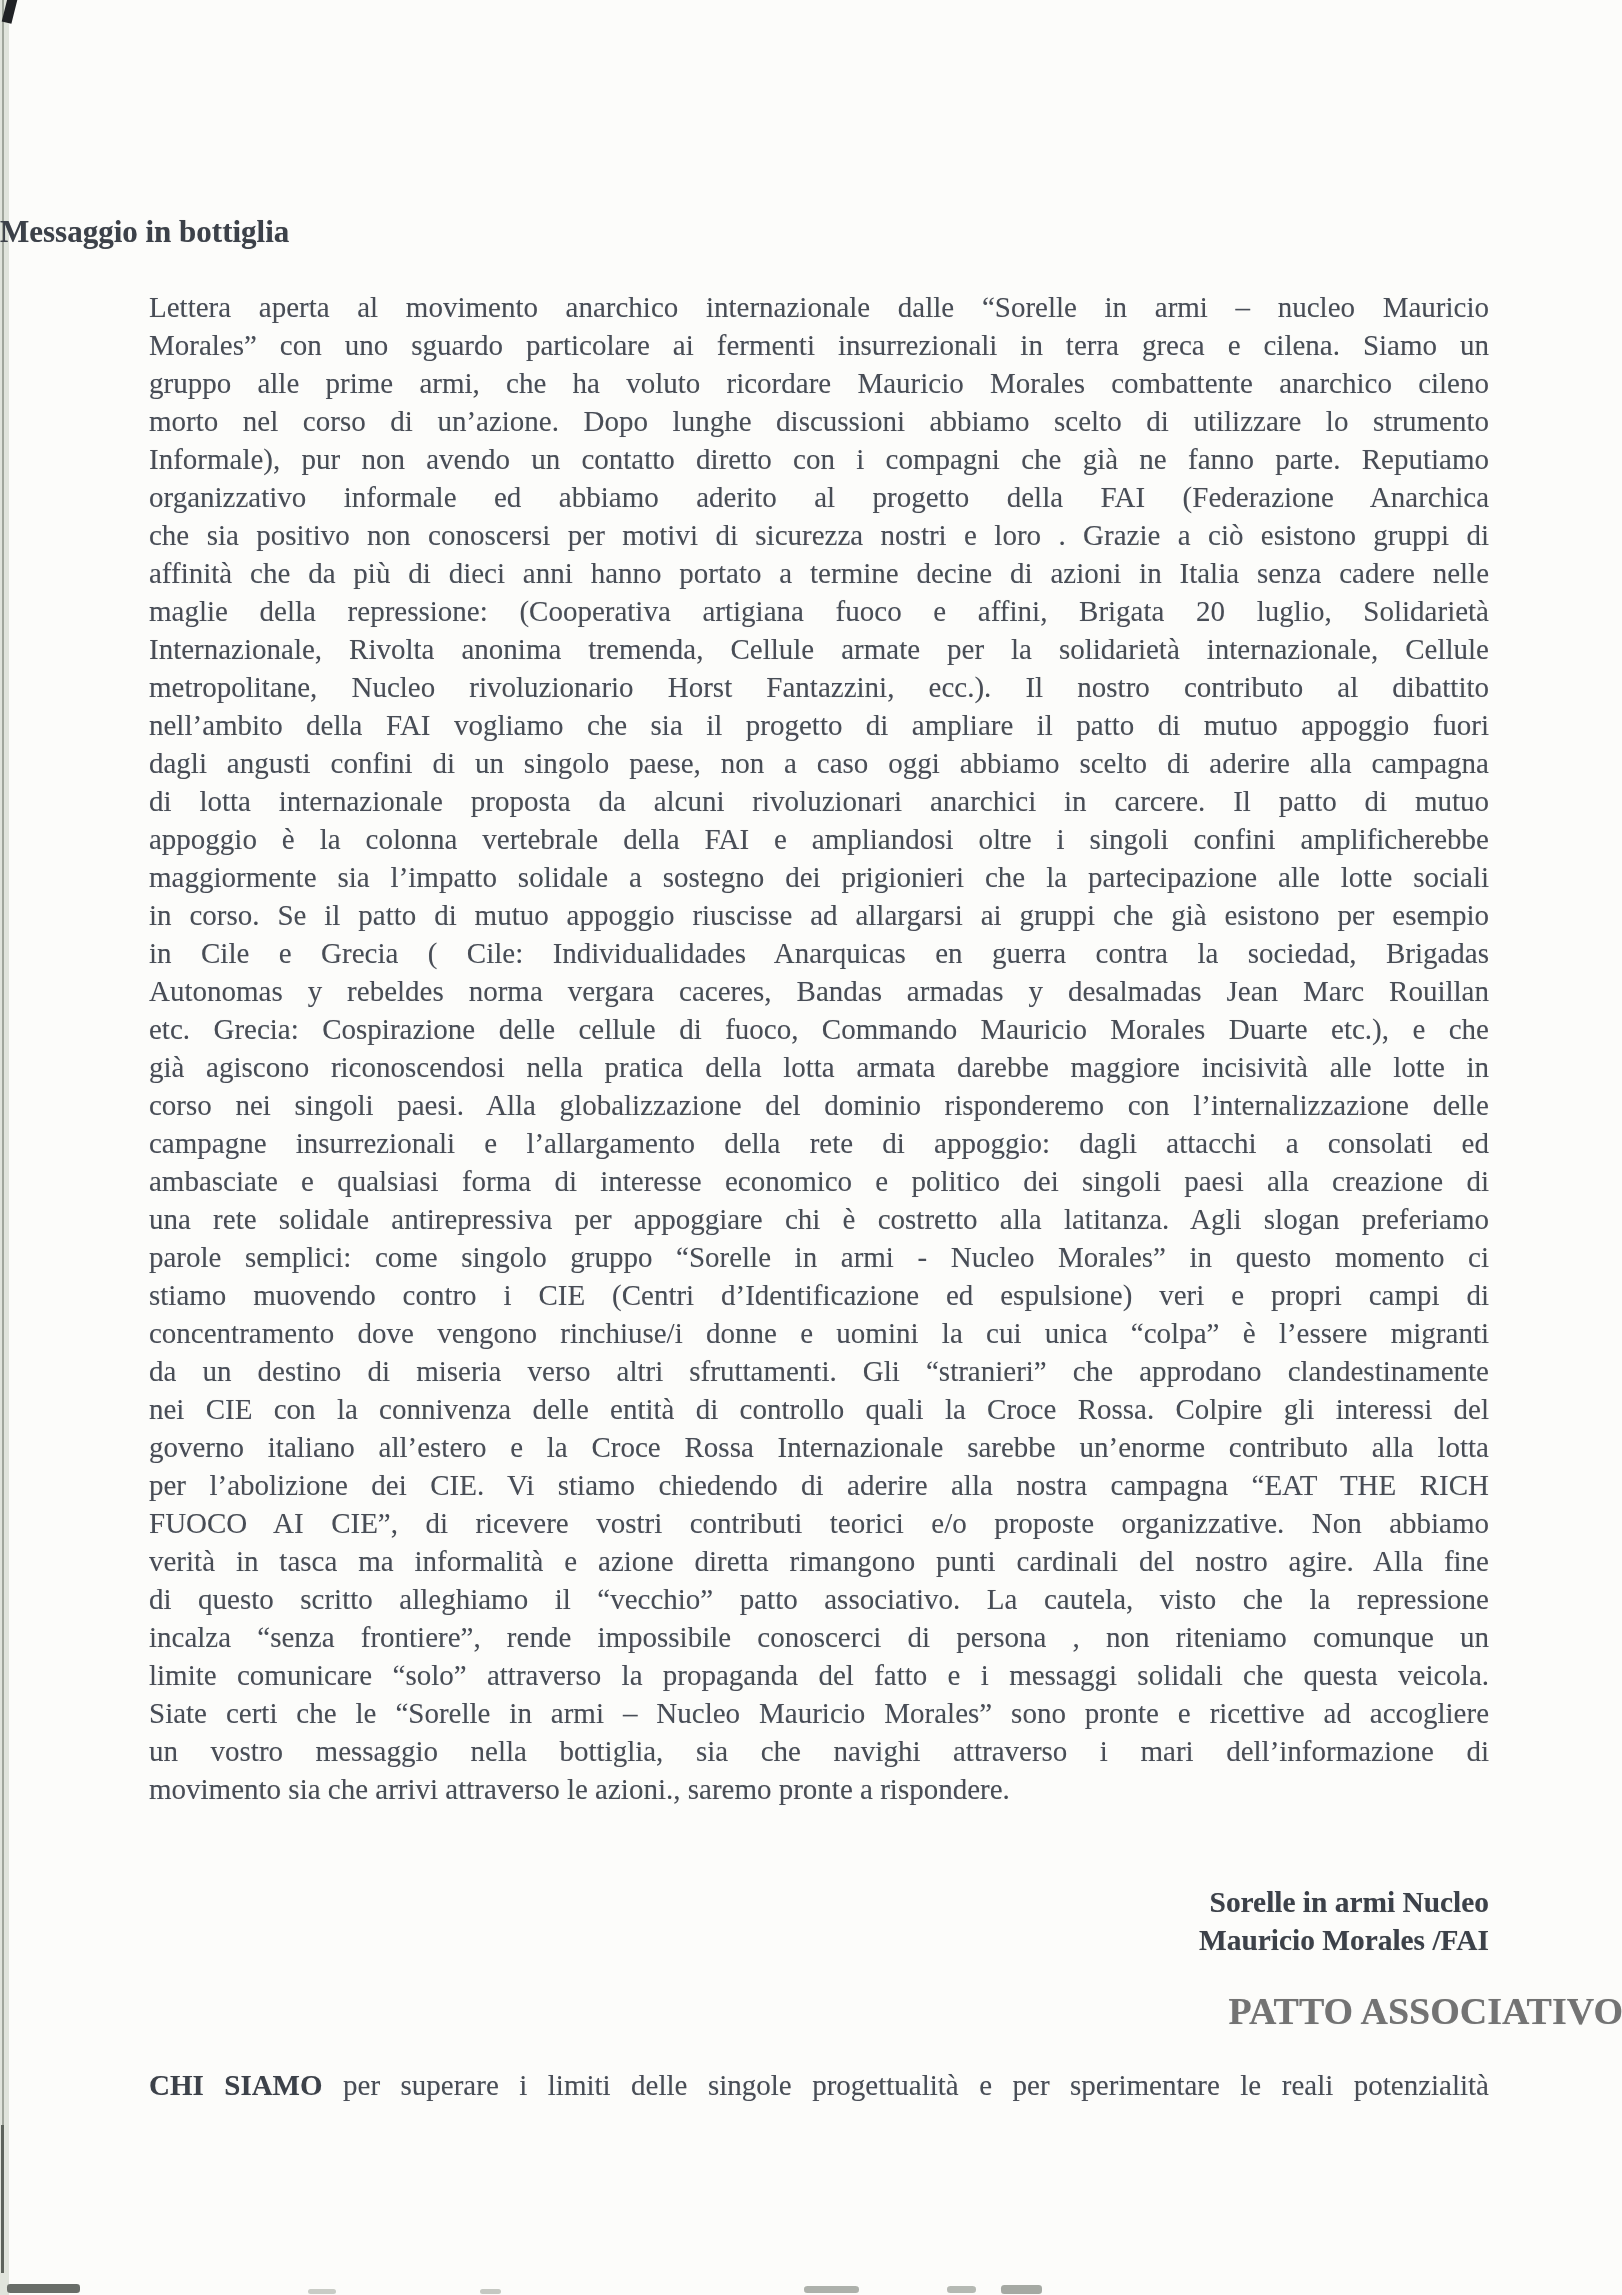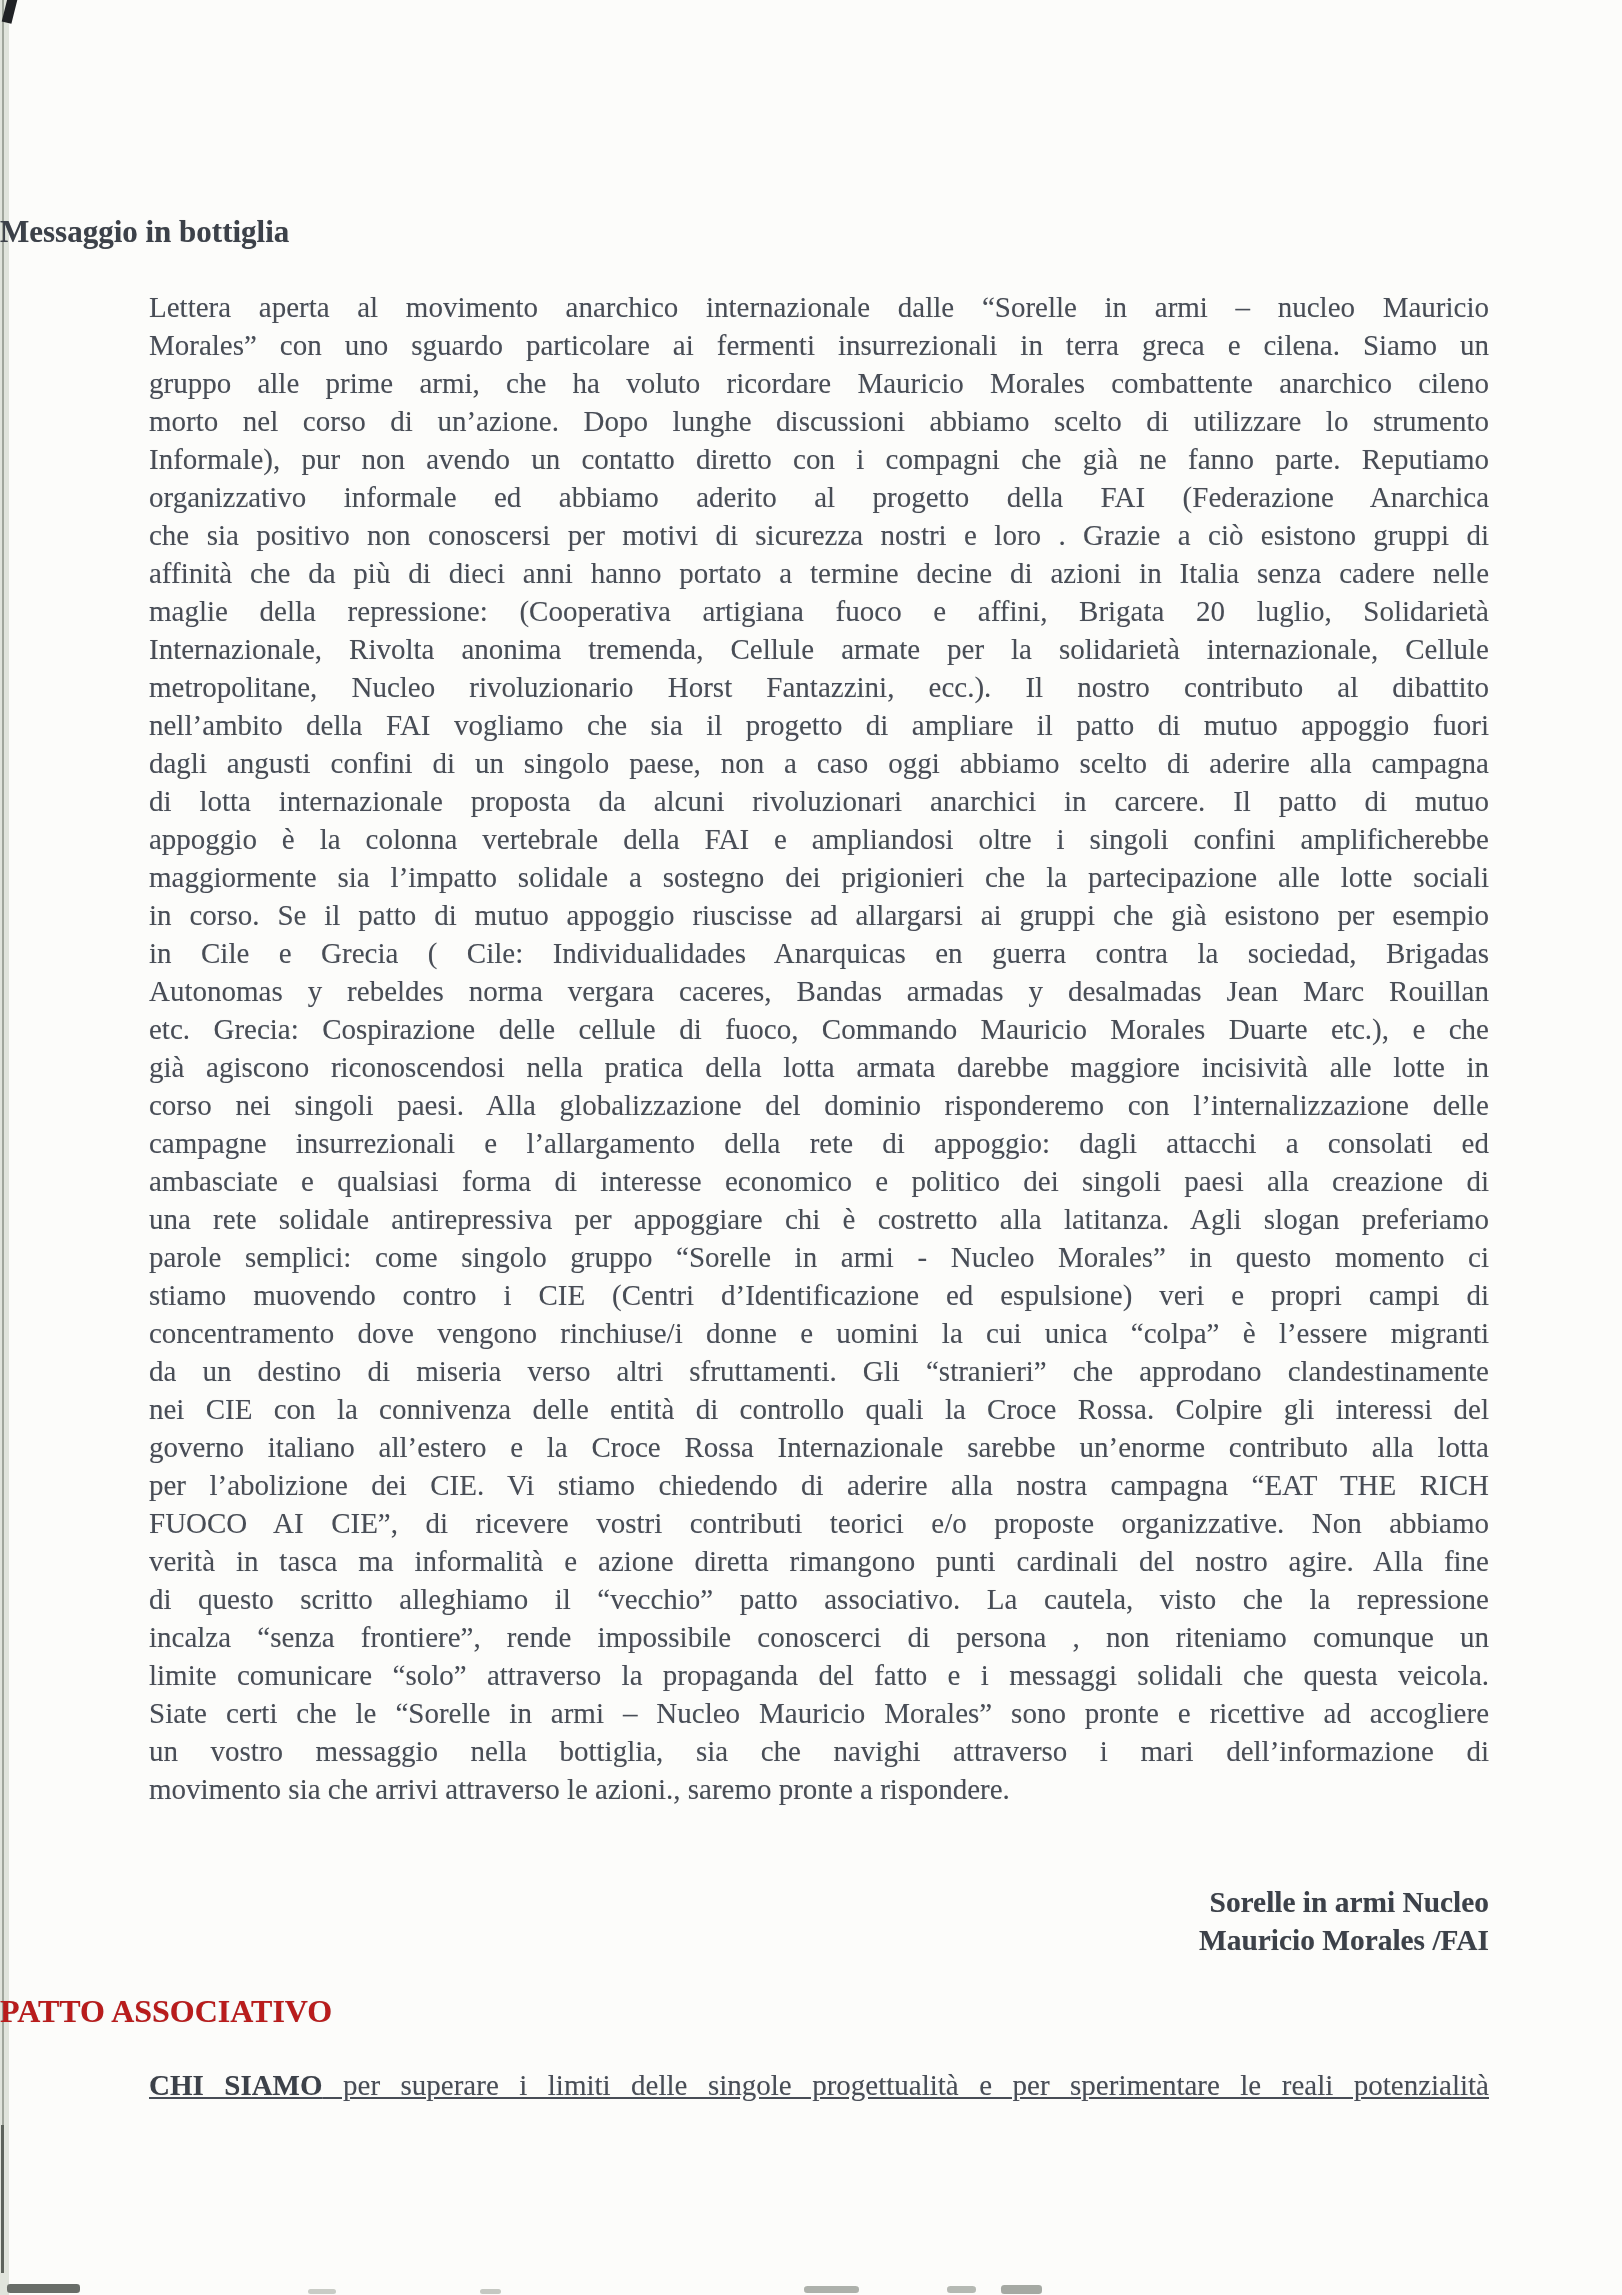--- a/index.html
+++ b/index.html
@@ -39,26 +39,26 @@
     text-align:justify;text-align-last:justify;text-justify:inter-word;
   }
   .jline.lastline{text-align:right;text-align-last:left;}
   .signature{
     position:absolute;top:1883px;left:149px;width:1340px;
     text-align:right;font-weight:bold;font-size:29.4px;line-height:38px;
     color:#3c4149;text-shadow:0 0 0.7px rgba(60,65,73,.35);
   }
   .section-heading{
     position:absolute;top:1992px;left:0;width:100%;
-    text-align:left;font-weight:bold;font-size:32px;line-height:39px;
-    color:#b91c1c;text-shadow:0 0 0.7px rgba(60,65,73,.35);
+    text-align:right;font-weight:bold;font-size:38px;line-height:39px;
+    color:#737373;text-shadow:0 0 0.7px rgba(60,65,73,.35);
   }
   .chi{
     position:absolute;top:2066px;left:149px;width:1340px;
-    font-size:29px;color:#484d56;text-shadow:0 0 0.7px rgba(72,77,86,.3);text-decoration:underline;
+    font-size:29px;color:#484d56;text-shadow:0 0 0.7px rgba(72,77,86,.3);
   }
   .chi .bold{font-weight:bold;color:#3c4149;}
 </style>
 </head>
 <body>
 
 <div class="doc">
 
   <div class="edge-strip"></div>
   <div class="edge-line"></div>

